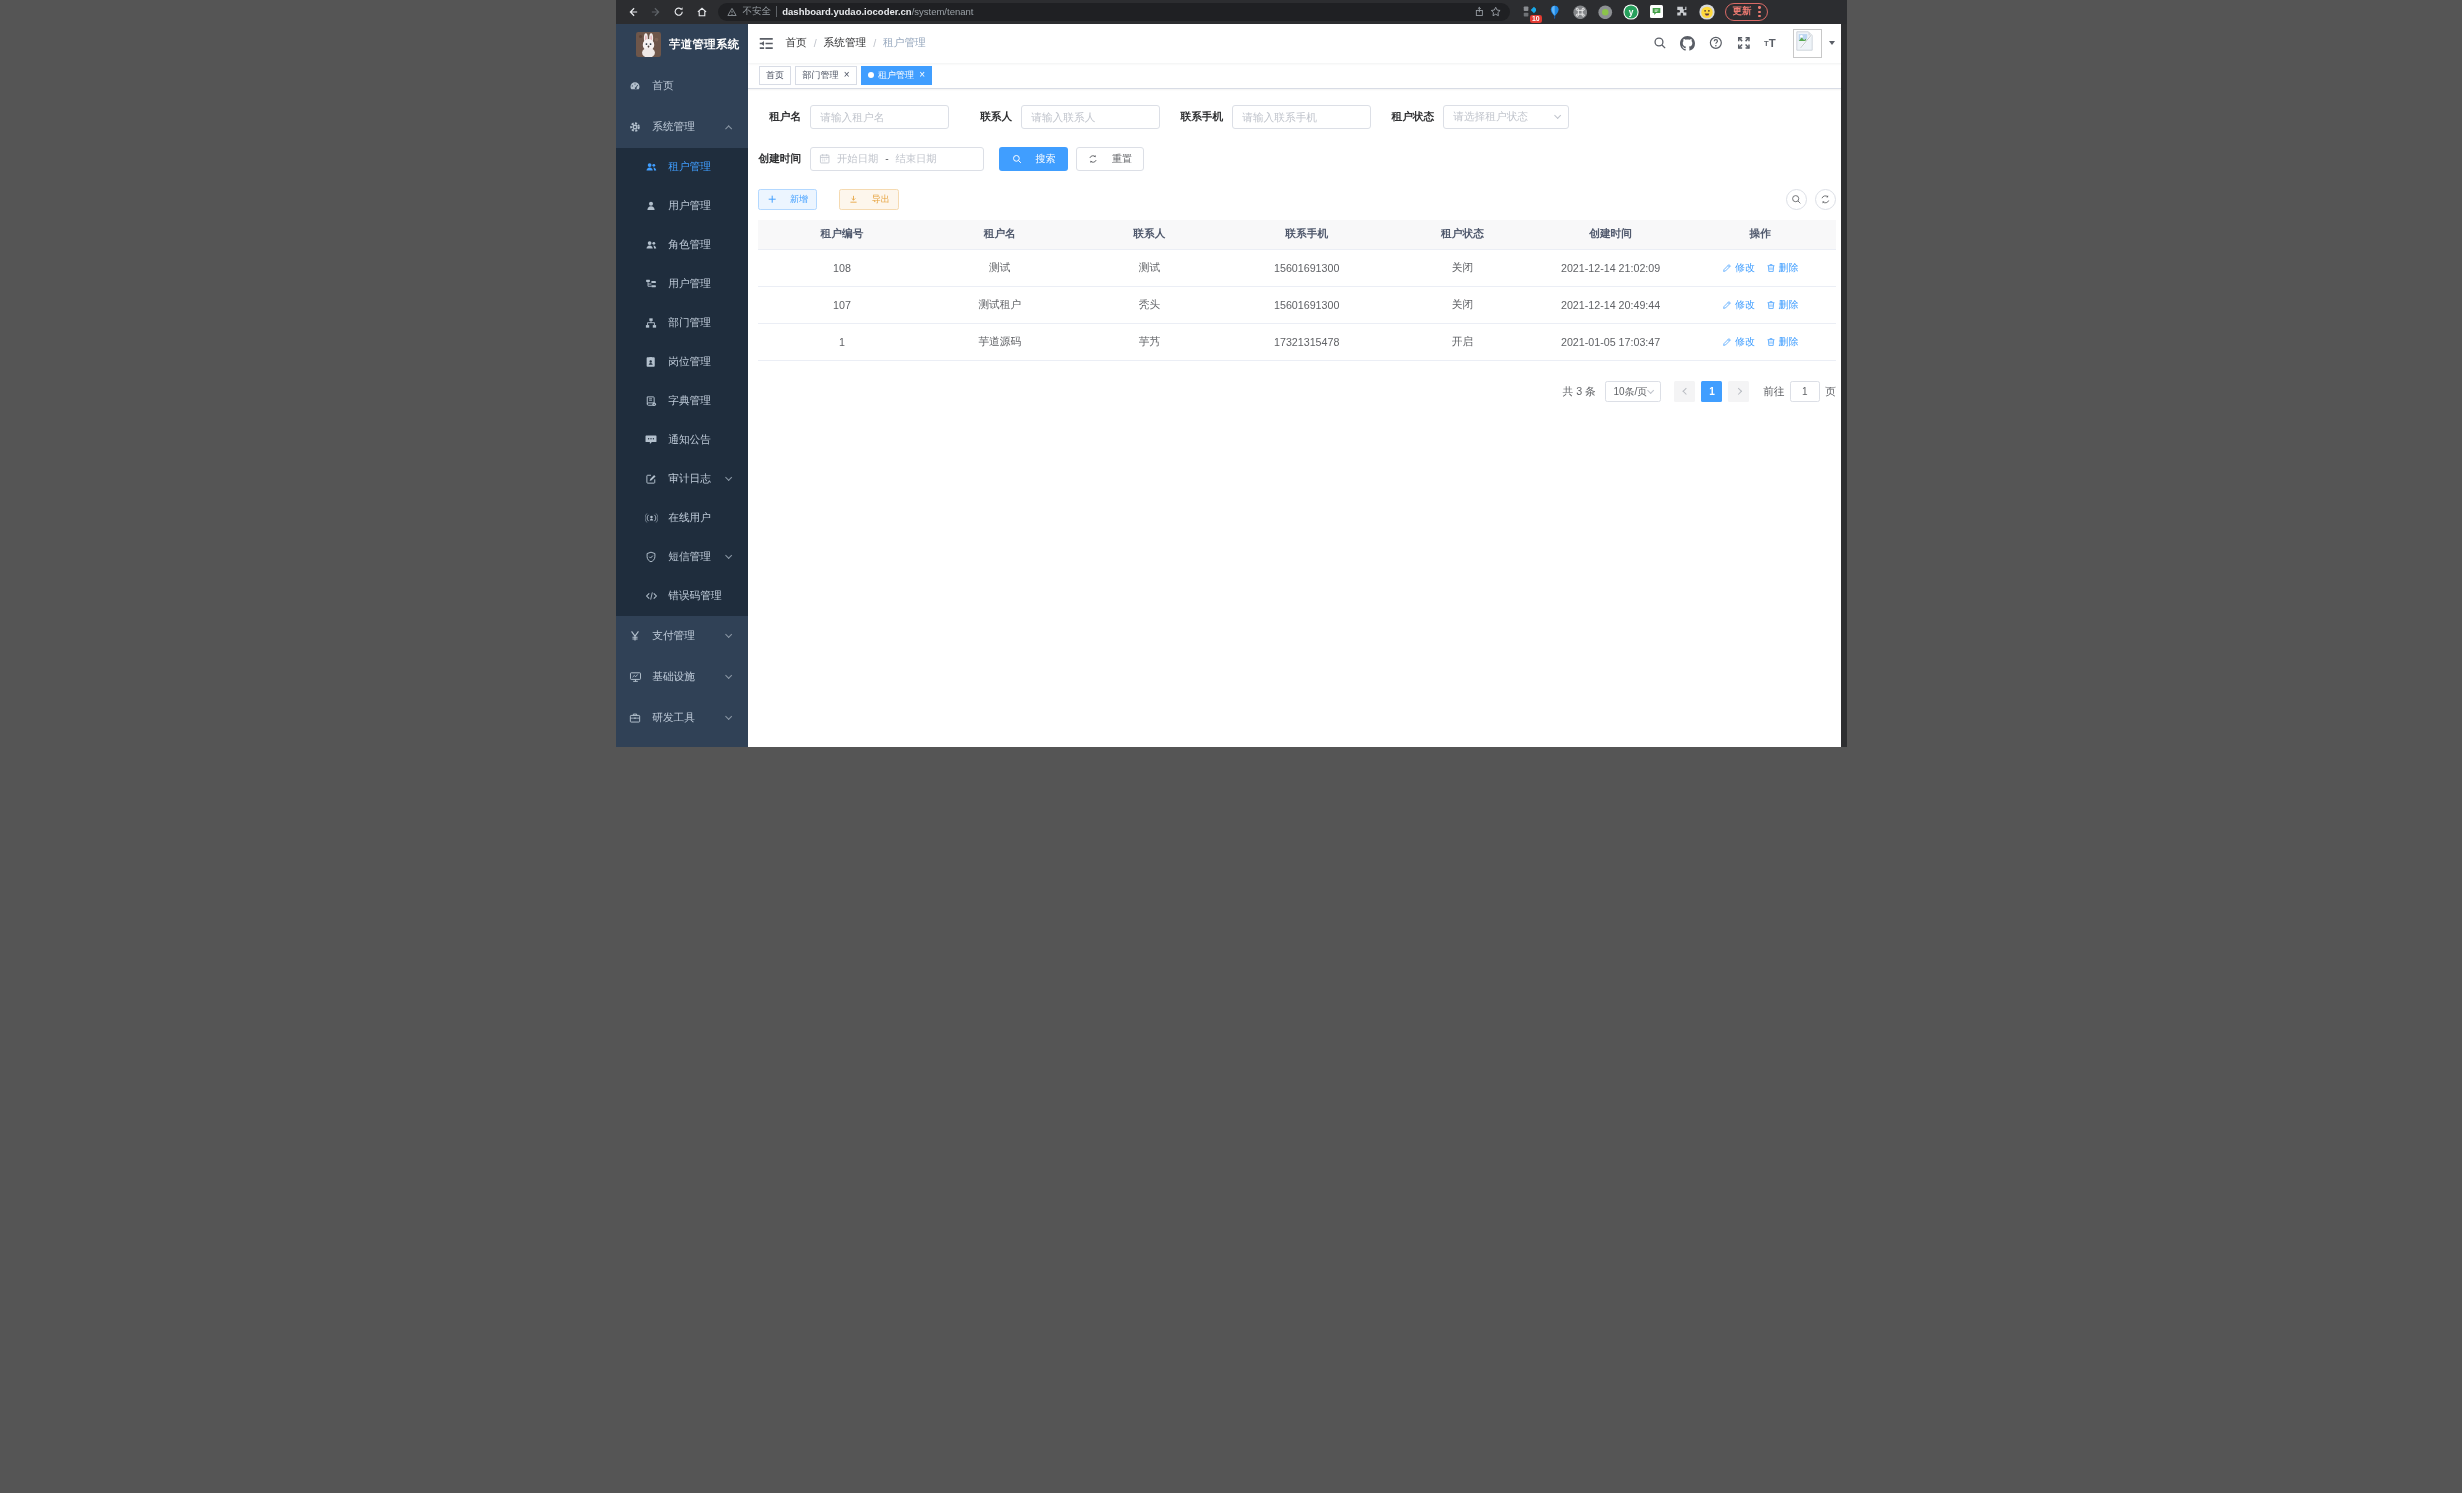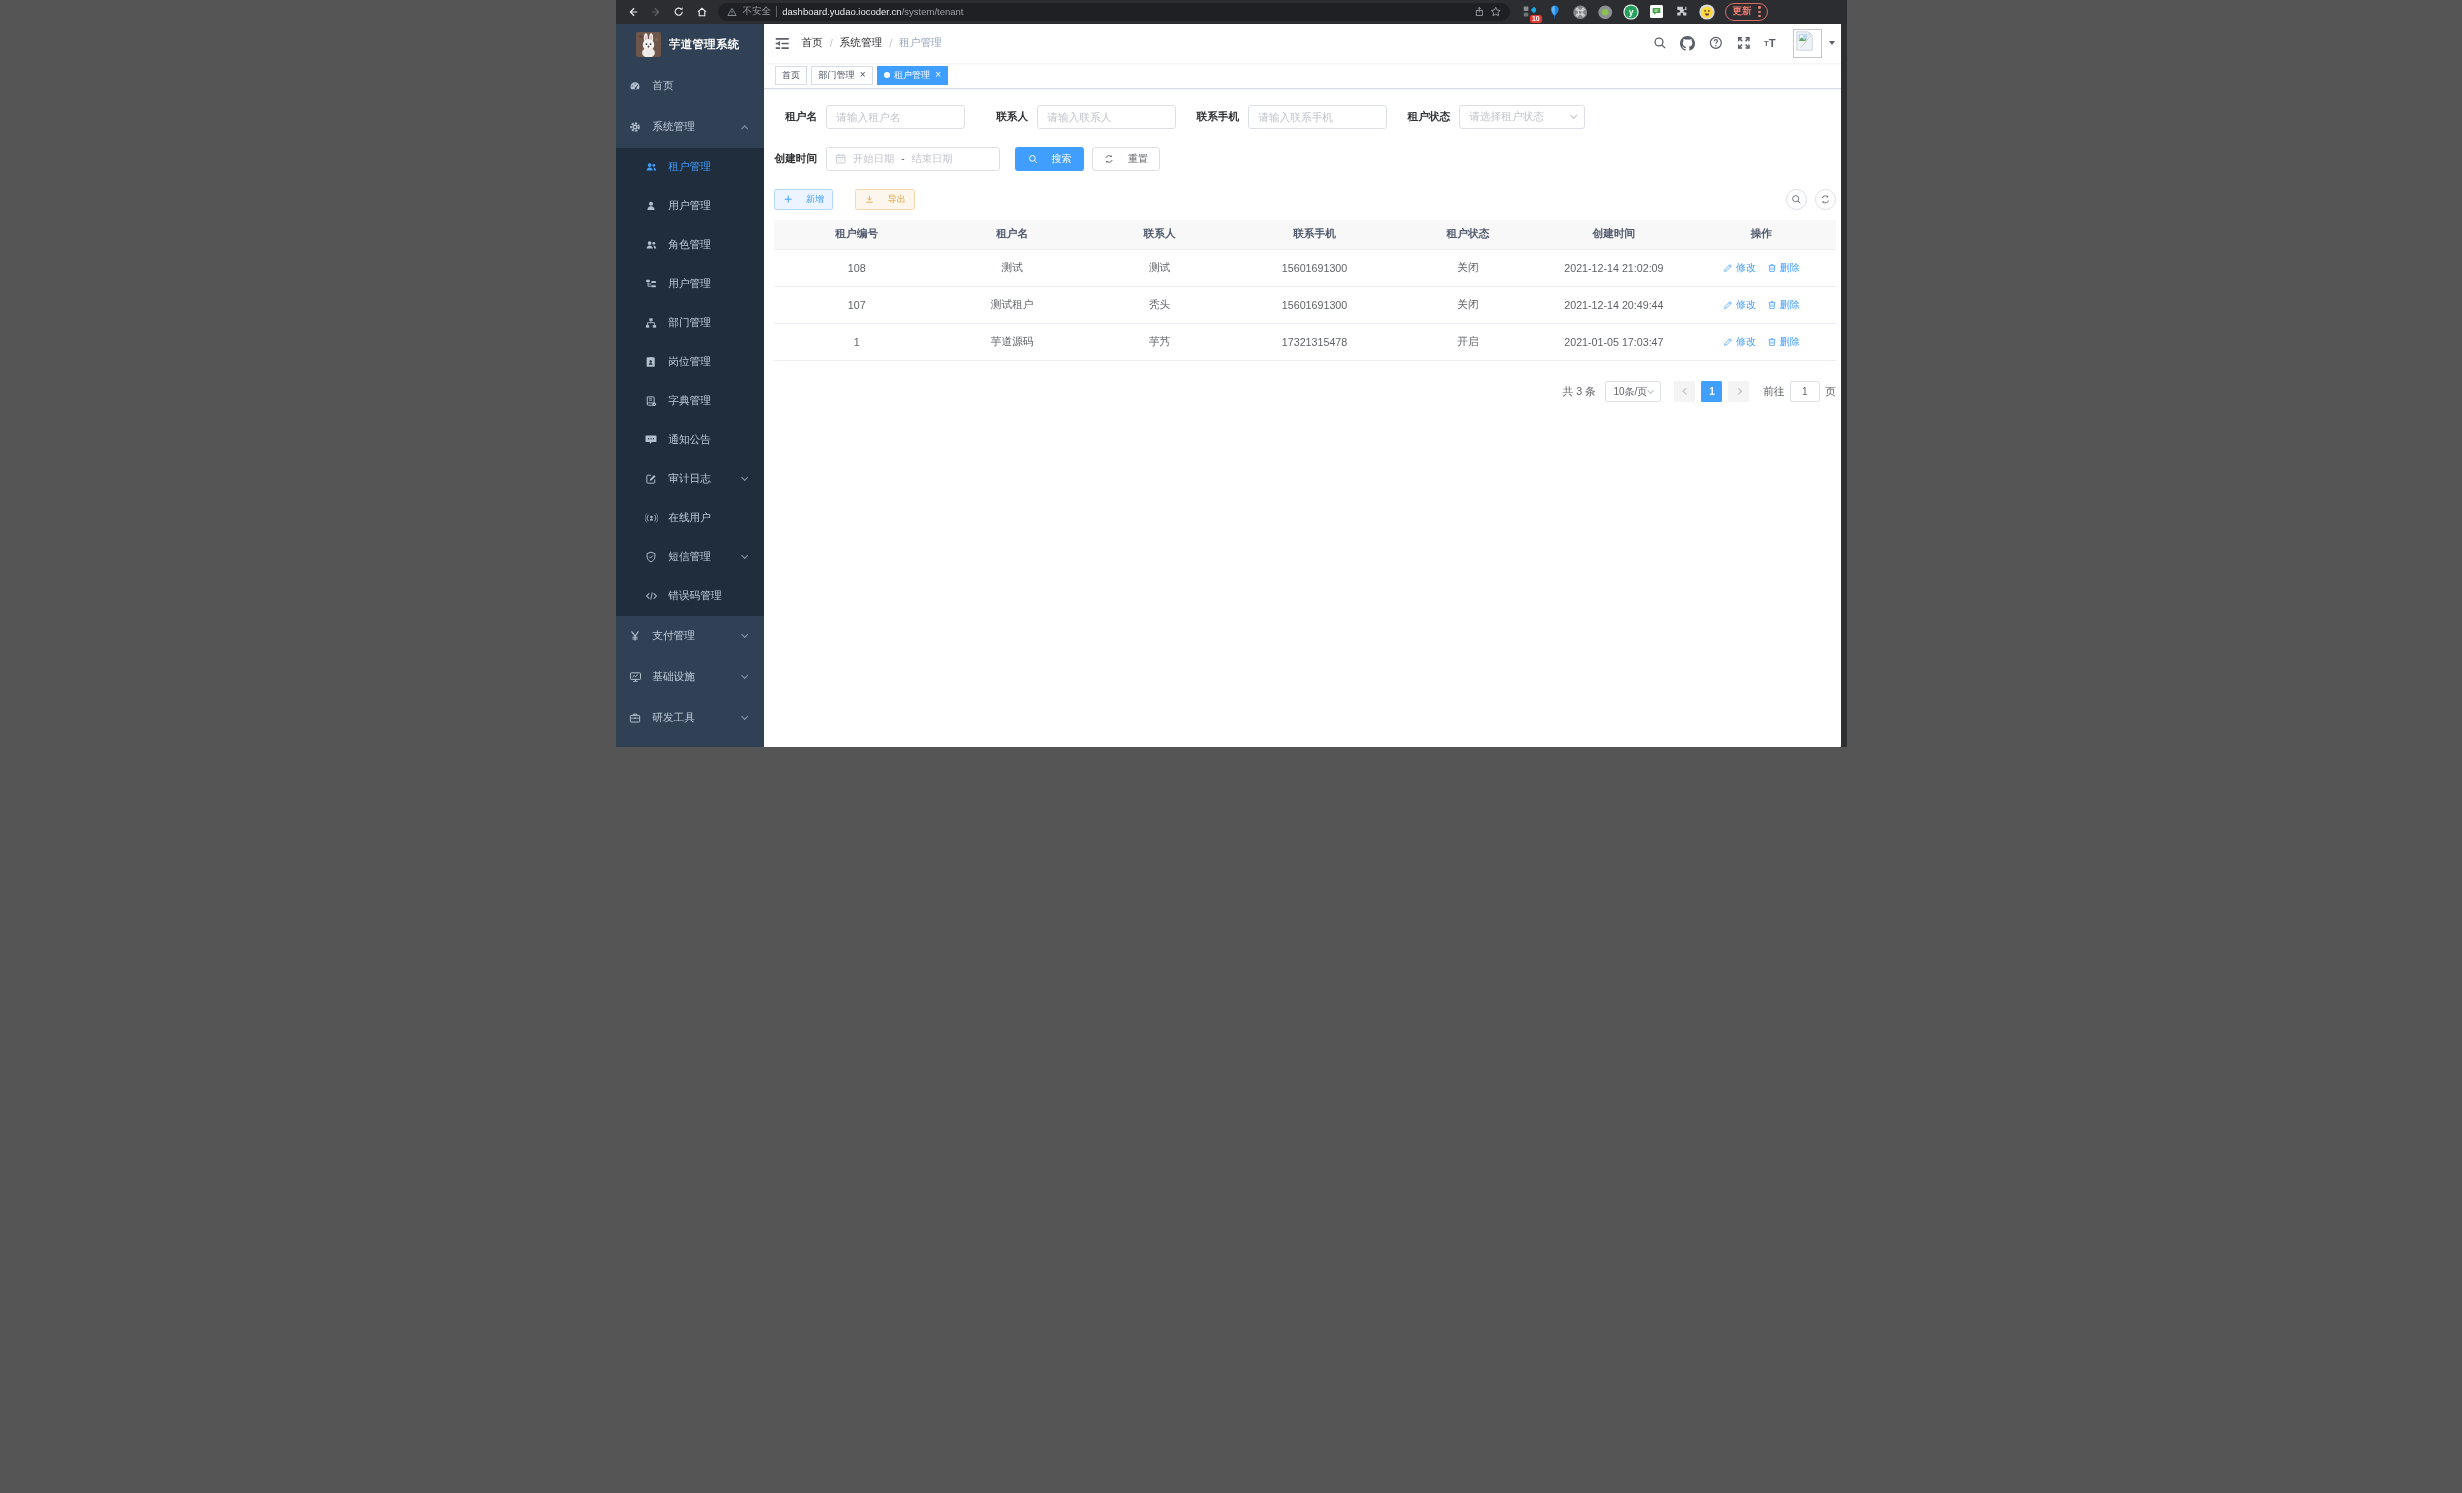--- a/index.html
+++ b/index.html
@@ -6,36 +6,36 @@
   html,body { background:#555; }
   body { font-family:"Liberation Sans","DejaVu Sans",sans-serif; }
   .screen { width:1231px; height:747px; background:#fff; position:relative; overflow:hidden; margin:0 auto; }
 
   
   .chrome { height:23.6px; background:#2c2d30; display:flex; align-items:center; padding:0 6px; position:relative; z-index:60; }
   .nav-btn { width:23px; height:20px; display:flex; align-items:center; justify-content:center; color:#e8eaed; cursor:pointer; }
   .nav-btn.dim { color:#5f6368; }
   .omnibox { height:18px; width:792px; background:#1f2023; border-radius:9px; margin-left:4.6px; display:flex; align-items:center; padding:0 9px; font-size:9.5px; color:#9aa0a6; gap:5.3px; flex-shrink:0; }
   .omni-div { width:0.8px; height:10.7px; background:#5f6368; }
-  .url-host { color:#e8eaed; }
+  .url-host { color:#e8eaed;font-weight:bold; }
   .url-path { color:#9aa0a6; }
   .omni-spacer { flex:1; }
   .ext-row { display:flex; align-items:center; margin-left:10.7px; gap:8.4px; }
   .ext { width:17px; height:17px; display:flex; align-items:center; justify-content:center; position:relative; cursor:pointer; }
   .ext .badge { position:absolute; right:-3.8px; bottom:-3px; background:#e33b32; color:#fff; font-size:6.9px; font-weight:700; line-height:8.4px; padding:0 1.9px; border-radius:2.3px; }
   .update-pill { height:17.5px; border:1.5px solid #d96a66; border-radius:10px; color:#ee7b72; display:flex; align-items:center; padding:0 6.9px; font-size:9.5px; font-weight:700; margin-left:9px; gap:6.9px; cursor:pointer; }
   .vdots { display:flex; flex-direction:column; gap:1.9px; }
   .vdots i { width:2.3px; height:2.3px; border-radius:50%; background:#ee7b72; }
 
   
   .main { display:flex; height:723px; position:relative; }
   .right-edge { position:absolute; right:0; top:0; bottom:0; width:6px; background:#2e2f31; z-index:50; }
 
   
-  .sidebar { width:148px; background:#304156; flex-shrink:0; overflow:hidden; }
+  .sidebar { width:132px; background:#304156; flex-shrink:0; overflow:hidden; }
   .logo-row { height:42px; display:flex; align-items:center; padding-left:20px; gap:8.4px; cursor:pointer; }
   .logo-img { width:25px; height:25px; border-radius:2.3px; overflow:hidden; flex-shrink:0; }
   .logo-title { color:#fff; font-size:11.4px; font-weight:700; letter-spacing:0.4px; }
   .menu-item { height:41px; display:flex; align-items:center; padding-left:13px; color:#bfcbd9; font-size:10.7px; position:relative; cursor:pointer; }
   .menu-item.sub { height:39px; padding-left:29px; background:#1f2d3d; }
   .menu-item.sub.active { color:#409eff; }
   .mi-icon { width:13px; margin-right:10.7px; display:inline-flex; justify-content:center; color:#b3c0cd; }
   .menu-item.sub.active .mi-icon { color:#409eff; }
   .chev { width:5.3px; height:5.3px; border-right:1.1px solid #8a97a5; border-bottom:1.1px solid #8a97a5; display:inline-block; }
   .menu-item .chev { position:absolute; right:16px; }

